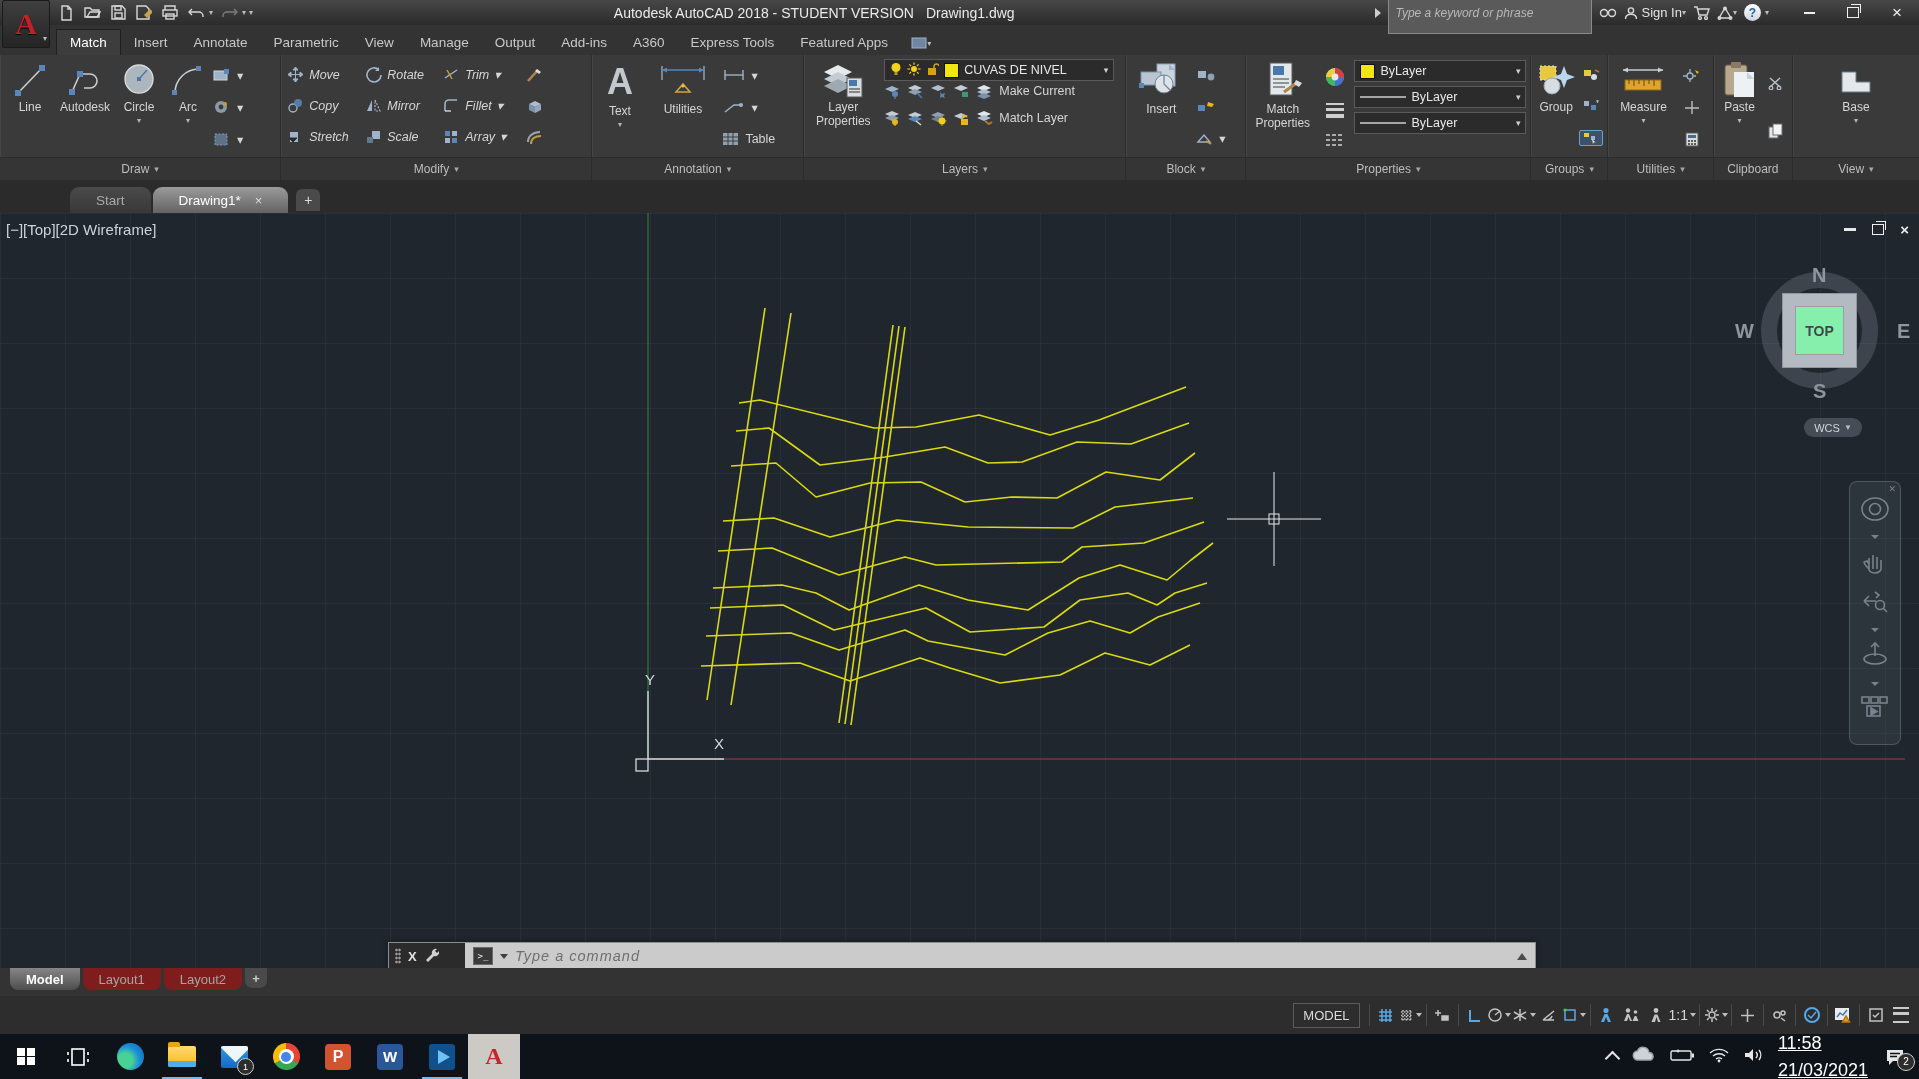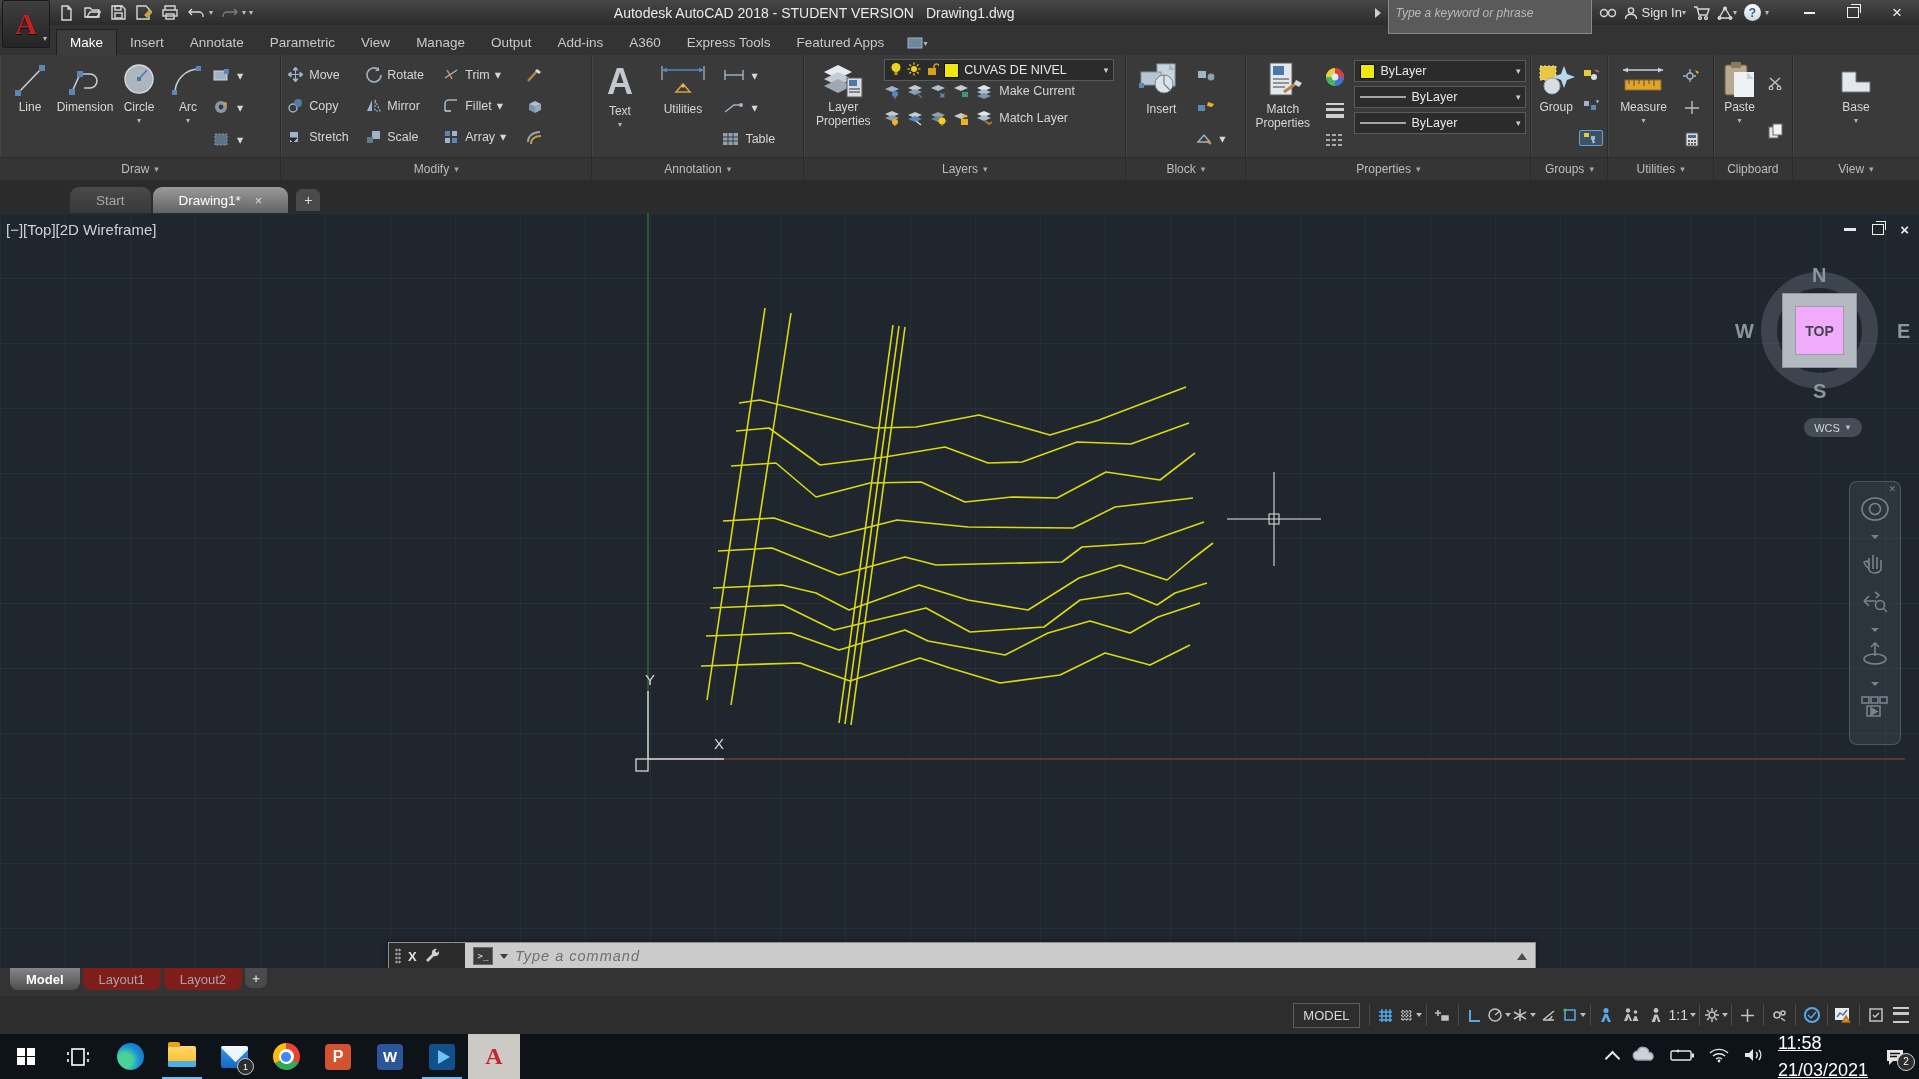--- a/index.html
+++ b/index.html
@@ -45,21 +45,21 @@
   .ribbon{position:absolute;top:55px;left:0;right:0;height:125px;background:#3a3a3a;display:flex;z-index:10;}
   .panel{height:125px;display:flex;flex-direction:column;border-right:1px solid #2c2c2c;box-shadow:inset 1px 0 0 #454545;}
   .pbody{flex:1;display:flex;padding:2px 4px 0 4px;overflow:hidden;}
   .plabel{height:22px;background:#353535;border-top:1px solid #2c2c2c;display:flex;align-items:center;
           justify-content:center;gap:5px;font-size:12px;color:#bdbdbd;}
   .plabel .dd{font-size:9px;color:#a7a7a7;}
   .bb{display:flex;flex-direction:column;align-items:center;padding-top:3px;gap:1px;font-size:12px;color:#d6d6d6;text-align:center;line-height:1.15;}
   .bb .ddn{font-size:8px;color:#b5b5b5;}
   .ico{display:flex;align-items:center;justify-content:center;}
   .tool{display:flex;align-items:center;gap:5px;font-size:12.5px;color:#d6d6d6;white-space:nowrap;}
-  .modgrid{display:grid;grid-template-columns:78px 78px 82px 30px;grid-auto-rows:31px;align-items:center;padding:2px 2px;}
+  .modgrid{display:grid;grid-template-columns:78px 78px 82px 30px;grid-auto-rows:31px;align-items:center;padding:2px 2px;font-style:italic;}
   .smallcol{display:flex;flex-direction:column;justify-content:space-around;padding:2px 0;}
   .combo{height:20px;background:#2b2b2b;border:1px solid #5a5a5a;display:flex;align-items:center;gap:5px;padding:0 5px;font-size:12.5px;color:#e8e8e8;}
   .combo .dd{margin-left:auto;font-size:9px;color:#cfcfcf;}
   .swatch{width:13px;height:13px;background:#f0e612;border:1px solid #111;}
   .lrow{display:flex;align-items:flex-start;gap:6px;height:24px;font-size:12.5px;color:#d6d6d6;}
   
   .filetabs{position:absolute;top:180px;left:0;right:0;height:33px;background:#2b2b2b;display:flex;align-items:flex-end;padding-left:70px;gap:2px;z-index:10;}
   .ftab{height:26px;padding:0 26px;display:flex;align-items:center;gap:14px;font-size:13.5px;
         border-radius:9px 9px 0 0;}
   .ftab.start{background:linear-gradient(#4a4a4a,#383838);color:#a9a9a9;}
@@ -73,21 +73,21 @@
                            linear-gradient(90deg,rgba(125,145,175,.08) 1px,transparent 1px);
           background-size:65px 65px;z-index:1;}
   .vplabel{position:absolute;top:8px;left:6px;font-size:15px;color:#ccd2d8;}
   .canvas-winbtns{position:absolute;top:8px;right:10px;display:flex;gap:16px;align-items:center;color:#e8e8e8;}
   #cad-svg{position:absolute;top:0;left:0;}
   
   .viewcube{position:absolute;top:55px;right:37px;width:125px;height:125px;}
   .vc-ring{position:absolute;top:4px;left:4px;width:85px;height:85px;border:16px solid rgba(150,160,172,.25);border-radius:50%;}
   .vc-top{position:absolute;top:25px;left:25px;width:73px;height:73px;background:#b4bac1;border:1px solid #8f969d;
           display:flex;align-items:center;justify-content:center;}
-  .vc-top-inner{width:47px;height:47px;border:1px solid #979ea5;background:#f0abfc;display:flex;align-items:center;justify-content:center;
+  .vc-top-inner{width:47px;height:47px;border:1px solid #979ea5;background:#86efac;display:flex;align-items:center;justify-content:center;
           font-size:14px;font-weight:bold;color:#41464d;}
   .vc-l{position:absolute;font-size:20px;font-weight:bold;color:#8d959e;}
   .vc-n{top:-4px;left:55px;}  .vc-s{top:112px;left:56px;}
   .vc-w{top:52px;left:-22px;} .vc-e{top:52px;left:140px;}
   .wcs-pill{position:absolute;top:205px;right:57px;width:58px;height:19px;border-radius:10px;
             background:rgba(165,175,185,.28);display:flex;align-items:center;justify-content:center;gap:4px;
             font-size:11px;color:#cfd5db;}
   .wcs-pill .dd{font-size:8px;color:#b9bfc5;}
   
   .navbar{position:absolute;top:268px;right:18px;width:50px;height:248px;border-radius:8px;
@@ -261,21 +261,21 @@
           <span class="wb-min"></span>
         </span>
       <span class="winbtn">
           <span class="wb-res"></span>
         </span>
       <span class="winbtn wb-x">×</span>
     </div>
   </div>
 
   <div class="tabrow">
-    <span class="rtab active">Make</span>
+    <span class="rtab active">Match</span>
     <span class="rtab">Insert</span>
     <span class="rtab">Annotate</span>
     <span class="rtab">Parametric</span>
     <span class="rtab">View</span>
     <span class="rtab">Manage</span>
     <span class="rtab">Output</span>
     <span class="rtab">Add-ins</span>
     <span class="rtab">A360</span>
     <span class="rtab">Express Tools</span>
     <span class="rtab">Featured Apps</span>
@@ -302,21 +302,21 @@
           <span>Line</span>
         </div>
         <div class="bb" style="width:58px">
           <span class="ico">
               <svg width="38" height="40">
                 <path d="M6 32l8-18h10a7 7 0 010 14h-6" fill="none" stroke="#c8cdd2" stroke-width="1.6"></path>
                 <rect x="3" y="29" width="6" height="6" fill="#5b87b8"></rect>
                 <rect x="11" y="11" width="6" height="6" fill="#5b87b8"></rect>
               </svg>
             </span>
-          <span>Dimension</span>
+          <span>Autodesk</span>
         </div>
         <div class="bb" style="width:50px">
           <span class="ico">
               <svg width="40" height="40">
                 <circle cx="20" cy="19" r="14" fill="#aeb6bd" stroke="#d6dadf" stroke-width="1.4"></circle>
                 <line x1="20" y1="19" x2="28" y2="10" stroke="#4a78aa" stroke-width="1.4"></line>
                 <rect x="18" y="17" width="4" height="4" fill="#4a78aa"></rect>
               </svg>
             </span>
           <span>Circle</span>

